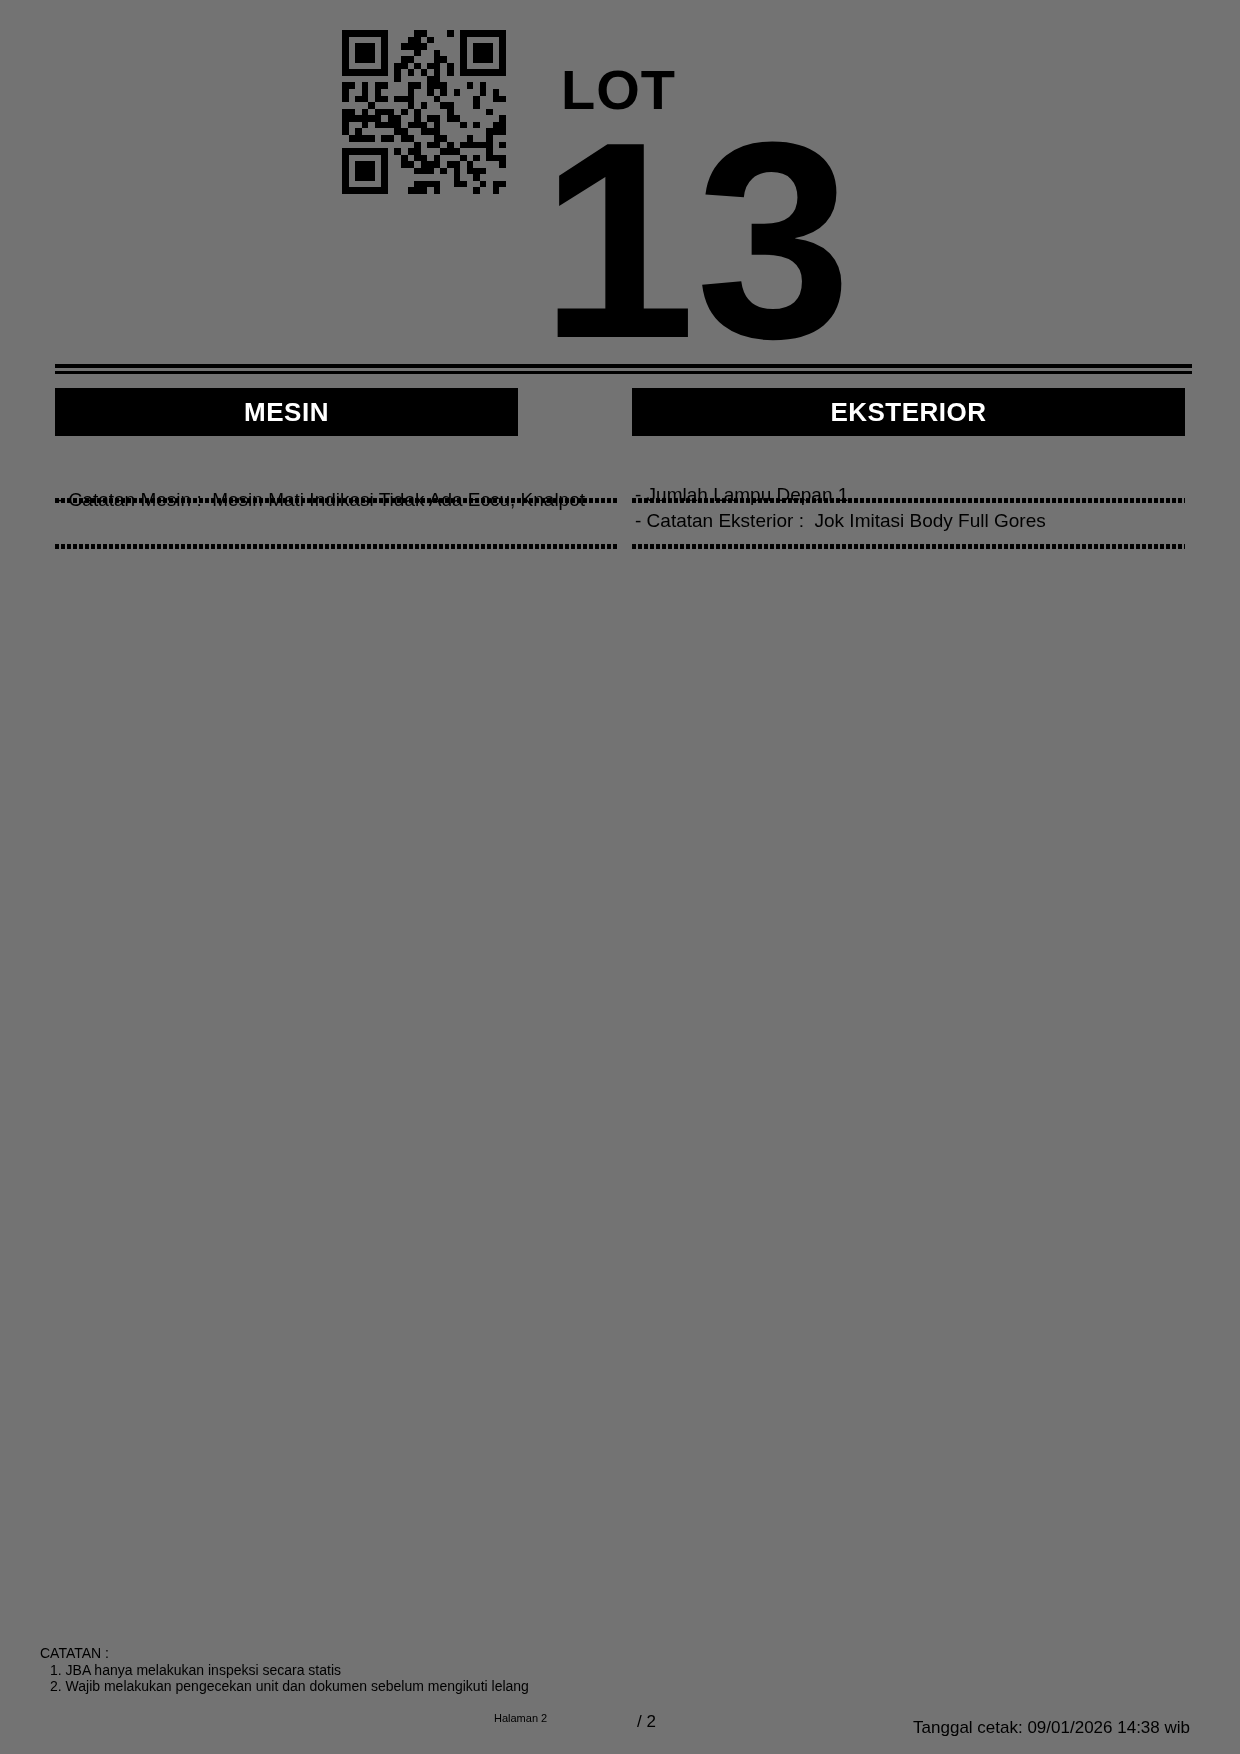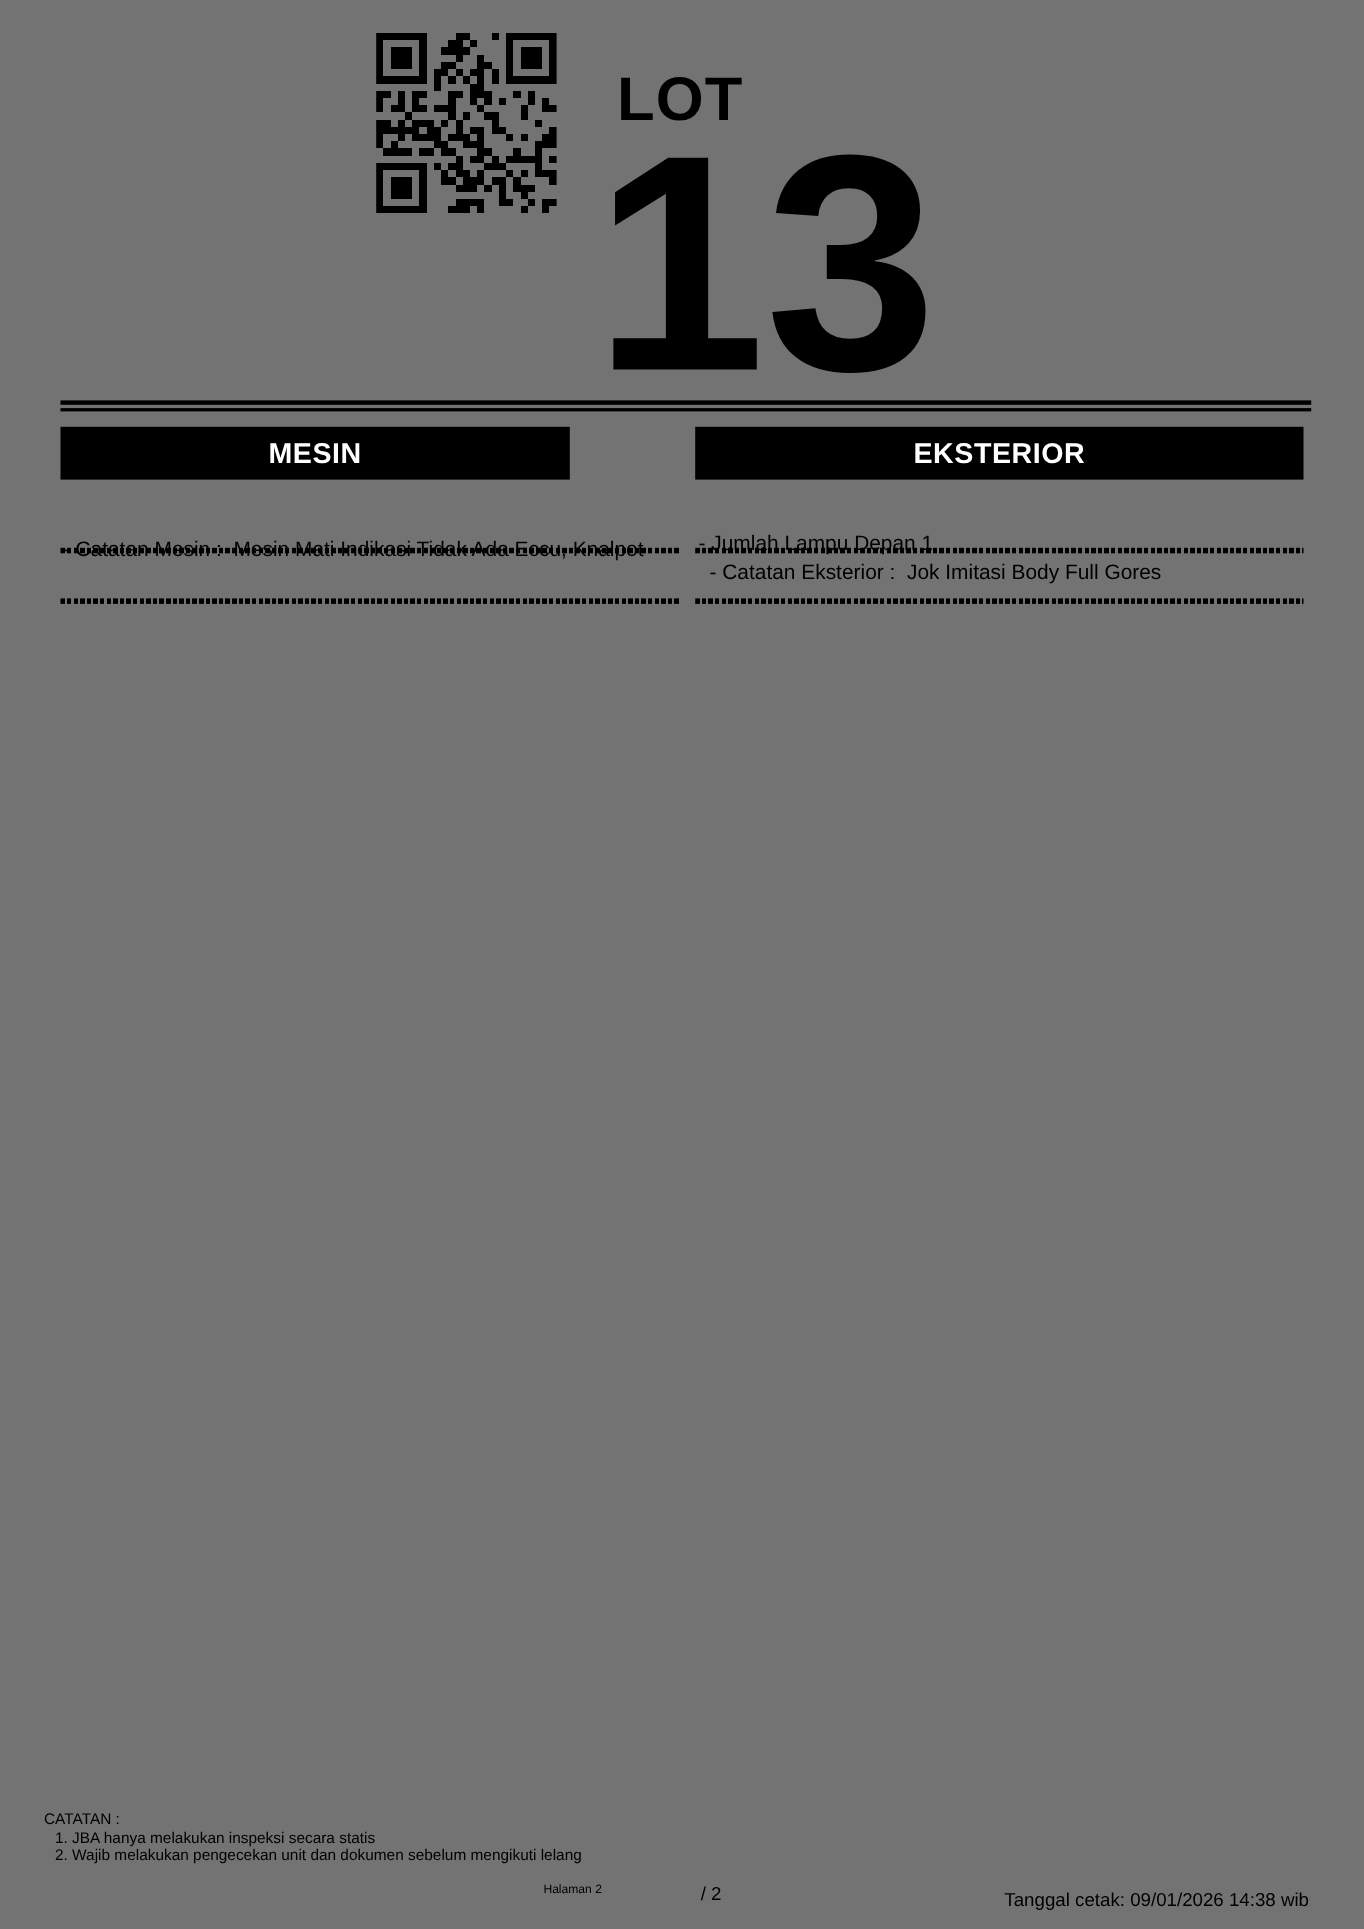--- a/index.html
+++ b/index.html
@@ -64,21 +64,21 @@
   .col-header.left  { left: 55px;  width: 463px; }
   .col-header.right { left: 632px; width: 553px; }
 
   .note {
     font-size: 19px;
     line-height: 20px;
     white-space: pre-wrap;
   }
   .note-mesin   { left: 57px;  top: 450px; width: 560px; }
   .note-ext-1   { left: 635px; top: 485px; width: 548px; line-height: 19px; }
-  .note-ext-2   { left: 635px; top: 511px; width: 548px; line-height: 19px; margin-left: 10px; }
+  .note-ext-2   { left: 635px; top: 511px; width: 548px; line-height: 19px; }
 
   .dotted {
     height: 5px;
     background-image: repeating-linear-gradient(90deg, #000 0px, #000 4px, transparent 4px, transparent 6px);
   }
   .dotted.row1 { top: 498px; }
   .dotted.row2 { top: 544px; }
   .dotted.colL { left: 55px;  width: 563px; }
   .dotted.colR { left: 632px; width: 553px; }
 

